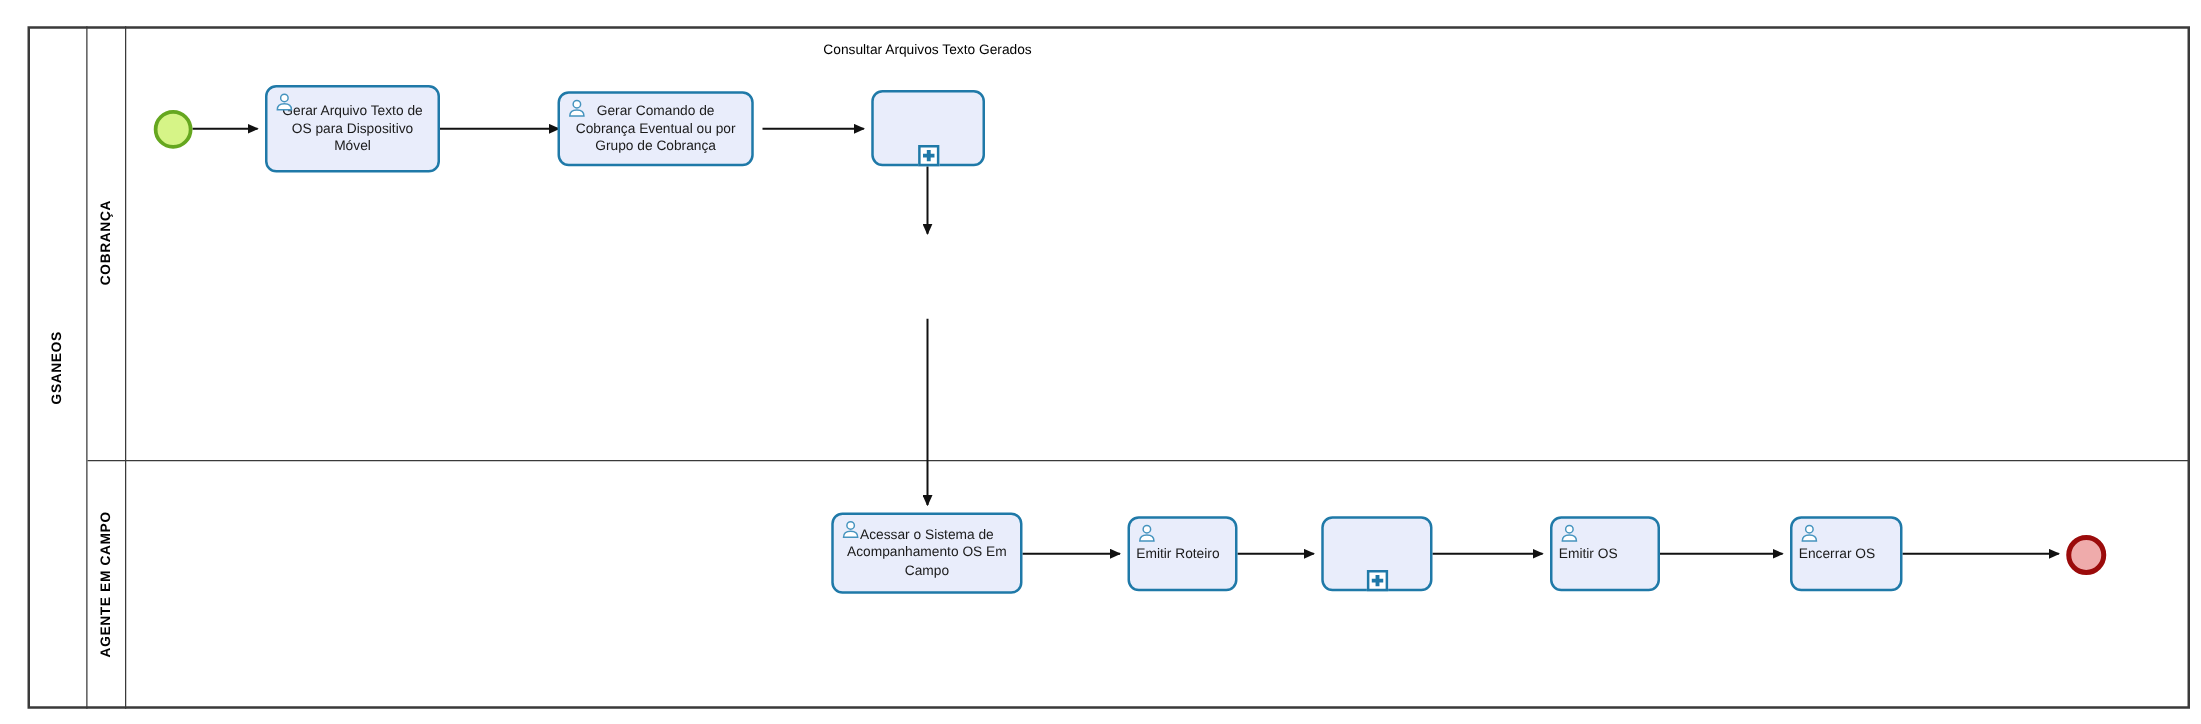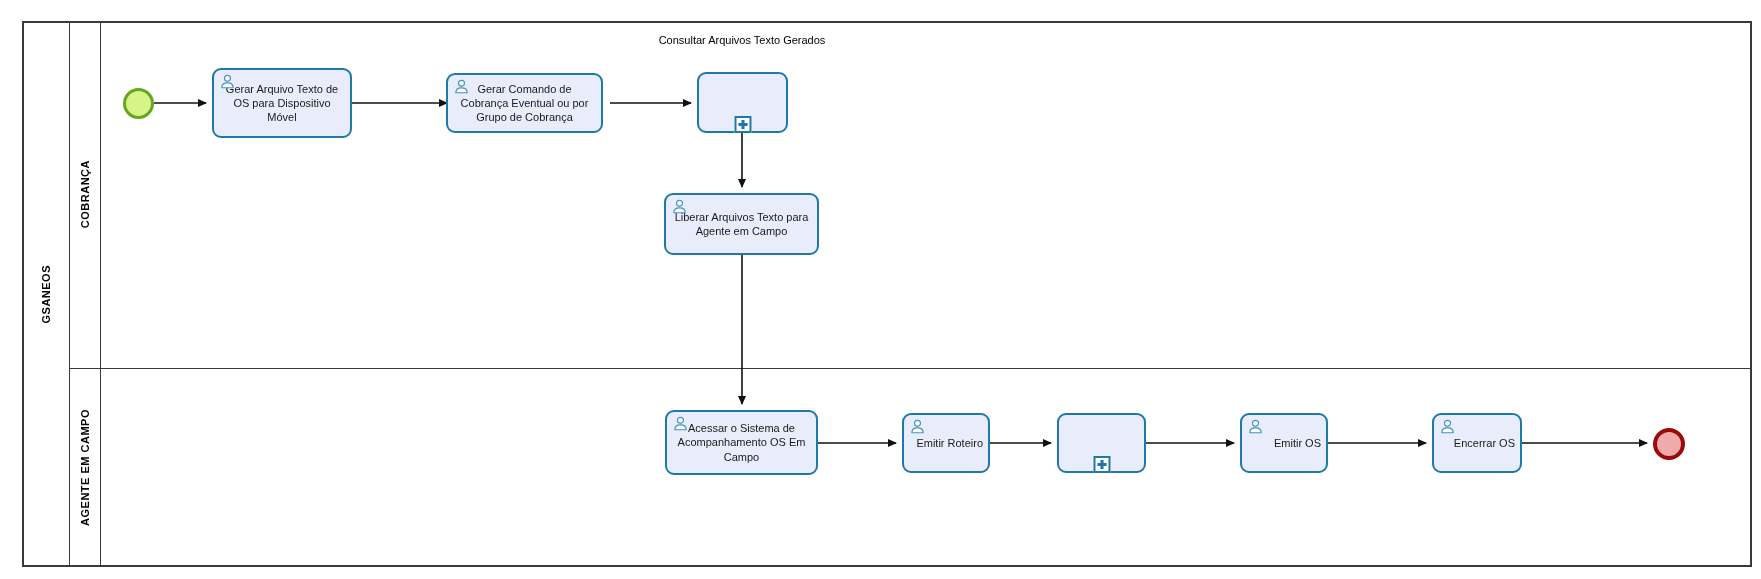--- a/index.html
+++ b/index.html
@@ -24,21 +24,21 @@
   .lane-cell.l1{top:0;height:347px;}
   .lane-cell.l2{top:347px;height:199px;}
   .lane-divider{position:absolute;left:70px;top:368px;width:1682px;height:0;
     border-top:1.5px solid var(--frame);}
   .vtext{writing-mode:vertical-rl;transform:rotate(180deg);
     font-size:11px;font-weight:bold;color:#000;letter-spacing:0.5px;white-space:nowrap;}
 
   
   .task{position:absolute;background:var(--task-fill);
     border:2px solid var(--task-stroke);border-radius:9px;box-sizing:border-box;
-    display:flex;align-items:center;justify-content:flex-end;}
+    display:flex;align-items:center;justify-content:flex-start;}
   .tlabel{font-size:11px;line-height:1.3;color:#1a1a1a;text-align:center;padding:2px 5px;}
   .uicon{position:absolute;left:5px;top:4px;width:17px;height:15px;}
   .uicon svg{display:block;width:17px;height:15px;}
   .plus-marker{position:absolute;left:50%;bottom:-2px;transform:translateX(-50%);
     width:17px;height:17px;background:#fff;border:2px solid var(--task-stroke);
     box-sizing:border-box;display:flex;align-items:center;justify-content:center;}
   .plus-marker svg{display:block;width:11px;height:11px;}
 
   .event{position:absolute;border-radius:50%;box-sizing:border-box;}
   .event.start{left:123px;top:88px;width:31px;height:31px;
@@ -114,29 +114,20 @@
 
   <div class="ext-label" style="left:632px;top:33px;width:220px">Consultar Arquivos Texto Gerados</div>
   <div class="task" style="left:697px;top:72px;width:91px;height:61px">
     <span class="plus-marker">
       <svg viewBox="0 0 12 12">
           <path d="M6 1v10M1 6h10" stroke="#1f79a8" stroke-width="3.4"></path>
         </svg>
     </span>
   </div>
 
-  <div class="task" style="left:664px;top:193px;width:155px;height:62px">
-    <span class="uicon">
-      <svg viewBox="0 0 20 18">
-          <circle cx="10" cy="5.2" r="3.6" fill="#fff" stroke="#4694bf" stroke-width="1.4"></circle>
-          <path d="M3.2 16.5c0-4 3-5.8 6.8-5.8s6.8 1.8 6.8 5.8z" fill="#fff" stroke="#4694bf" stroke-width="1.4"></path>
-        </svg>
-    </span>
-    <span class="tlabel">Liberar Arquivos Texto para Agente em Campo</span>
-  </div>
 
   <div class="task" style="left:665px;top:410px;width:153px;height:65px">
     <span class="uicon">
       <svg viewBox="0 0 20 18">
           <circle cx="10" cy="5.2" r="3.6" fill="#fff" stroke="#4694bf" stroke-width="1.4"></circle>
           <path d="M3.2 16.5c0-4 3-5.8 6.8-5.8s6.8 1.8 6.8 5.8z" fill="#fff" stroke="#4694bf" stroke-width="1.4"></path>
         </svg>
     </span>
     <span class="tlabel">Acessar o Sistema de Acompanhamento OS Em Campo</span>
   </div>

